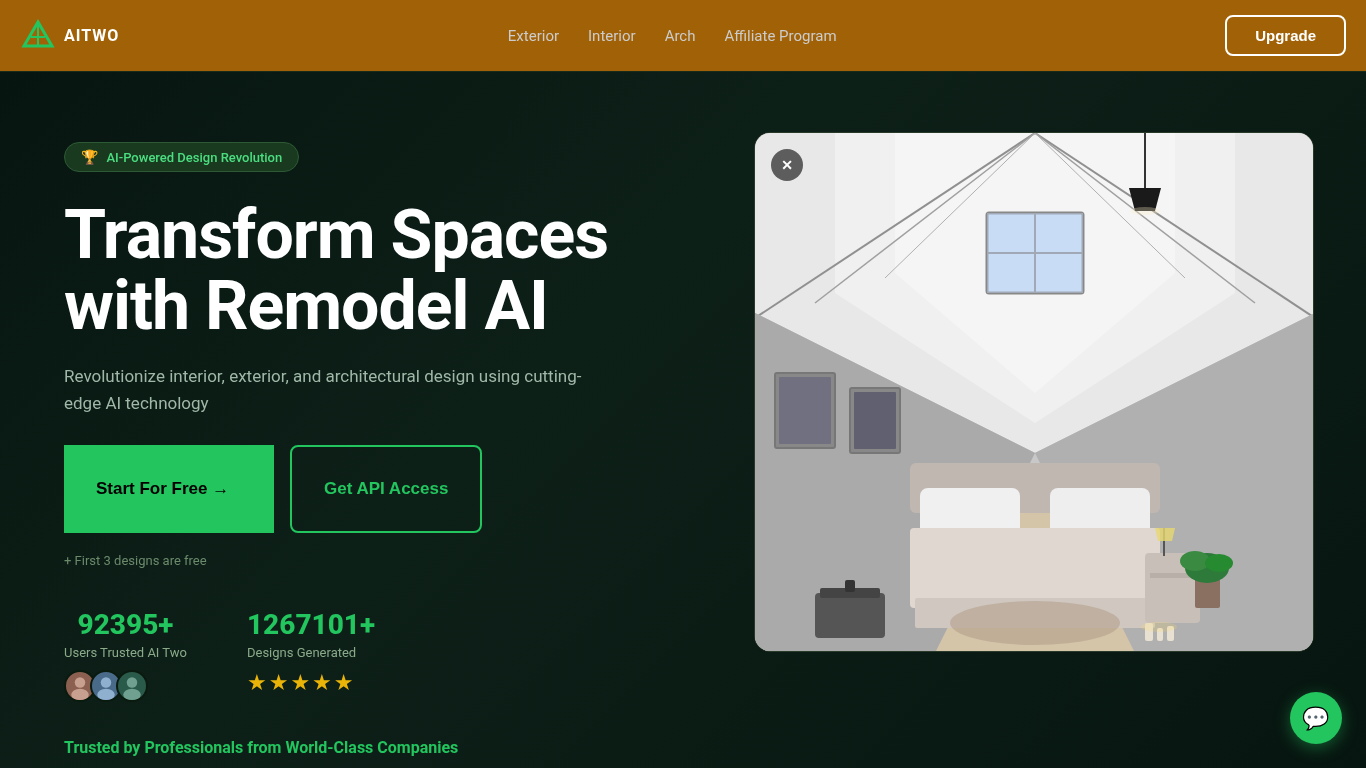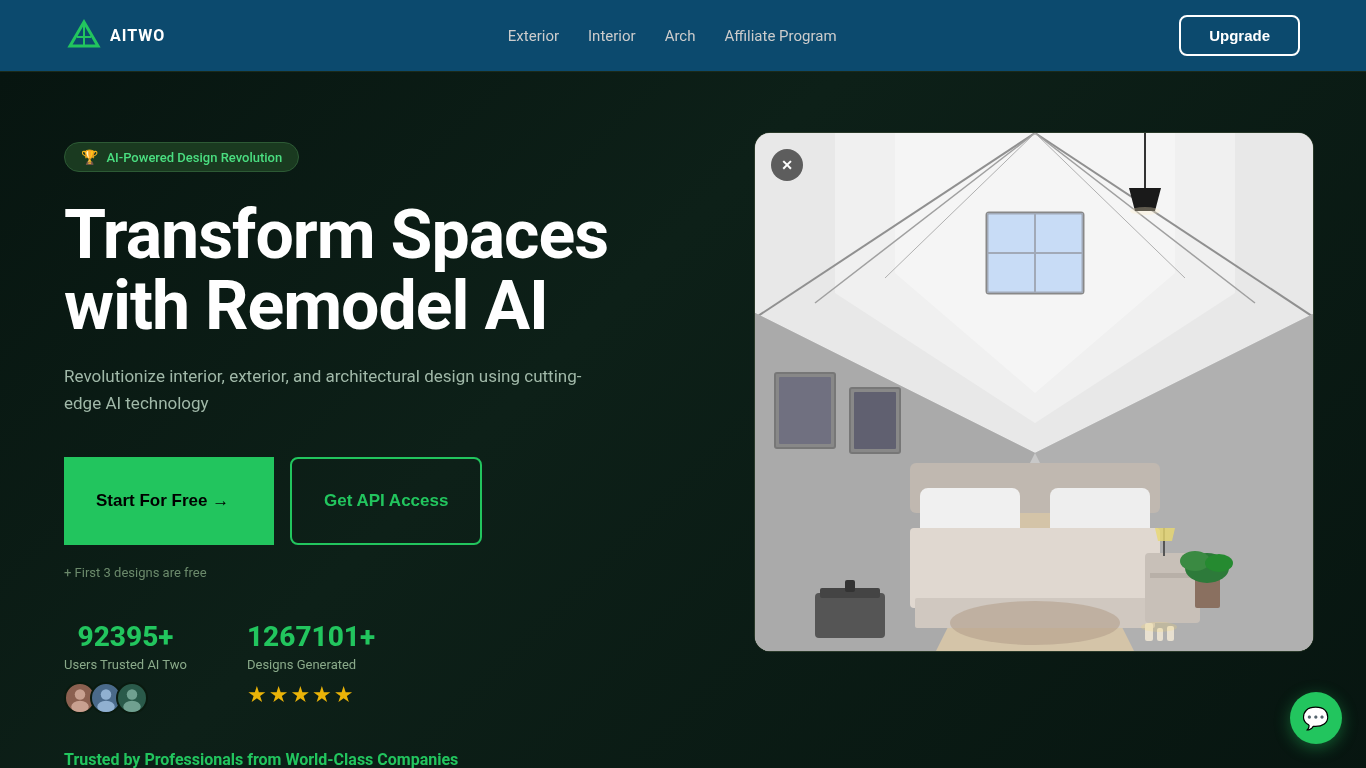--- a/index.html
+++ b/index.html
@@ -11,23 +11,23 @@
       width: 1366px;
       min-height: 768px;
       overflow-x: hidden;
     }
 
     
     .navbar {
       display: flex;
       align-items: center;
       justify-content: space-between;
-      padding: 0 66px;
+      padding: 0 20px;
       height: 72px;
-      background-color: #0c4a6e;
+      background-color: #a16207;
       border-bottom: 1px solid #1a2a1a;
     }
 
     .logo-wrap {
       display: flex;
       align-items: center;
       gap: 8px;
     }
 
     .logo-icon {
@@ -99,21 +99,21 @@
       line-height: 1.05;
       color: #ffffff;
       margin-bottom: 20px;
       letter-spacing: -1px;
     }
 
     .hero-subtitle {
       font-size: 17px;
       color: #a0b8a8;
       line-height: 1.6;
-      margin-bottom: 40px;
+      margin-bottom: 28px;
       max-width: 540px;
     }
 
     .cta-buttons {
       display: flex;
       gap: 16px;
       margin-bottom: 20px;
     }
 
     .btn-primary {

